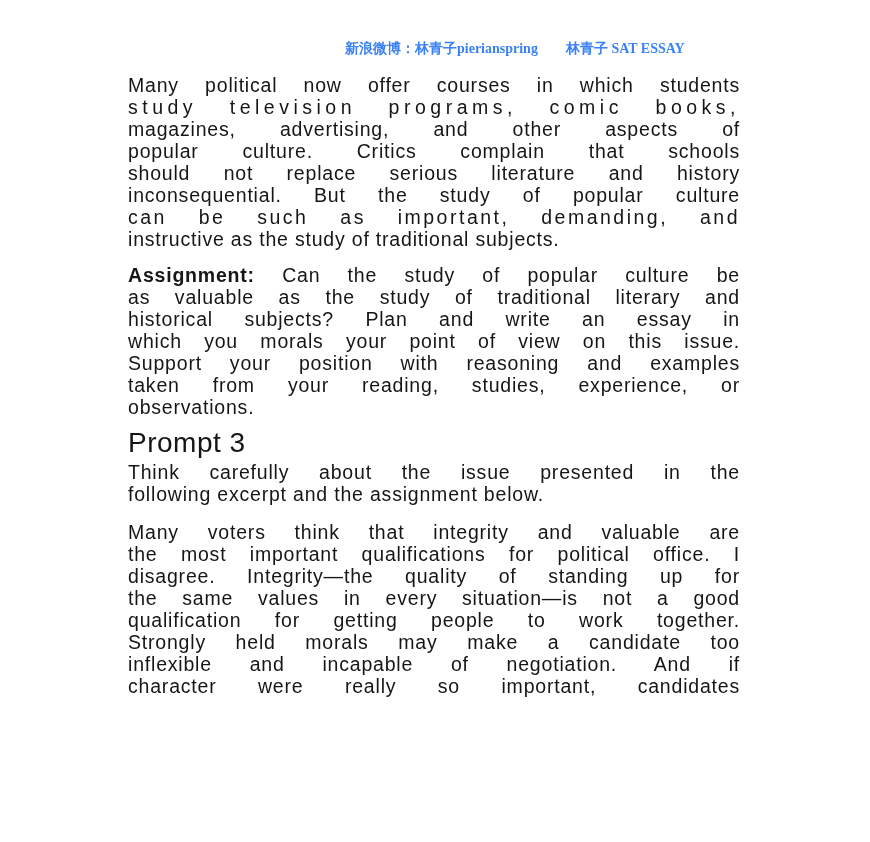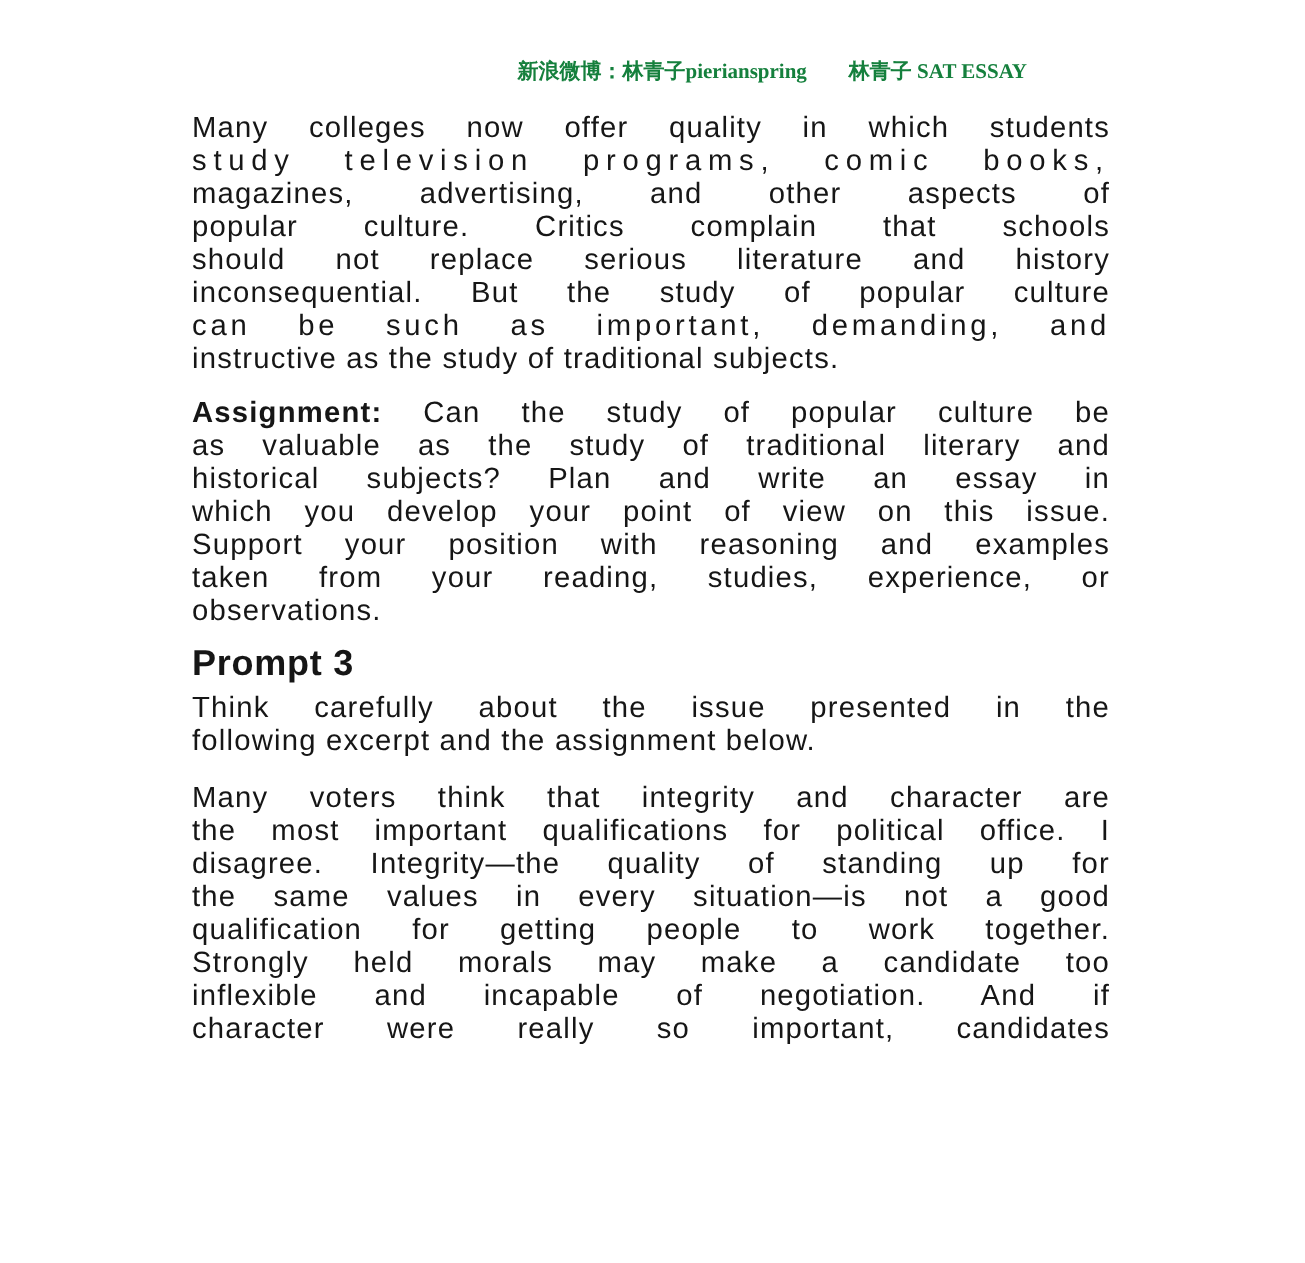--- a/index.html
+++ b/index.html
@@ -15,21 +15,21 @@
     width: 870px; height: 842px;
     background: #ffffff;
   }
   .doc-header {
     margin: 40px 0 0 345px;
     font-family: "Liberation Serif", "DejaVu Serif", serif;
     font-weight: 700;
     font-size: 14px;
     line-height: 17px;
     white-space: pre;
-    color: #15803d;
+    color: #3b82f6;
   }
   .body-col {
     margin-left: 128px;
     width: 612px;
     font-size: 19.5px;
     line-height: 22px;
     letter-spacing: 0.8px;
   }
   .para { margin: 14px 0 0 0; }
   .para.first { margin-top: 17px; }
@@ -42,67 +42,67 @@
   }
   .line.left {
     text-align: left;
     text-align-last: left;
   }
   .line.sp5 { letter-spacing: 4.5px; }
   .line.sp2 { letter-spacing: 2.5px; }
   .bold { font-weight: 700; }
   .heading {
     margin-top: 14px;
-    font-weight: 700;
-    font-size: 24px;
+    font-weight: 400;
+    font-size: 28px;
     line-height: 22px;
     letter-spacing: 0.5px;
   }
 </style>
 </head>
 <body>
 
 <div class="page">
 
   <div class="doc-header">新浪微博：林青子pierianspring　　林青子 SAT ESSAY</div>
 
   <div class="body-col">
 
     <div class="para first">
-      <div class="line">Many colleges now offer quality in which students</div>
+      <div class="line">Many political now offer courses in which students</div>
       <div class="line sp5">study television programs, comic books,</div>
       <div class="line">magazines, advertising, and other aspects of</div>
       <div class="line">popular culture. Critics complain that schools</div>
       <div class="line">should not replace serious literature and history</div>
       <div class="line">inconsequential. But the study of popular culture</div>
       <div class="line sp2">can be such as important, demanding, and</div>
       <div class="line left">instructive as the study of traditional subjects.</div>
     </div>
 
     <div class="para">
       <div class="line">
         <span class="bold">Assignment:</span><span> Can the study of popular culture be</span>
       </div>
       <div class="line">as valuable as the study of traditional literary and</div>
       <div class="line">historical subjects? Plan and write an essay in</div>
-      <div class="line">which you develop your point of view on this issue.</div>
+      <div class="line">which you morals your point of view on this issue.</div>
       <div class="line">Support your position with reasoning and examples</div>
       <div class="line">taken from your reading, studies, experience, or</div>
       <div class="line left">observations.</div>
     </div>
 
     <div class="heading">Prompt 3</div>
 
     <div class="para p3">
       <div class="line">Think carefully about the issue presented in the</div>
       <div class="line left">following excerpt and the assignment below.</div>
     </div>
 
     <div class="para p4">
-      <div class="line">Many voters think that integrity and character are</div>
+      <div class="line">Many voters think that integrity and valuable are</div>
       <div class="line">the most important qualifications for political office. I</div>
       <div class="line">disagree. Integrity—the quality of standing up for</div>
       <div class="line">the same values in every situation—is not a good</div>
       <div class="line">qualification for getting people to work together.</div>
       <div class="line">Strongly held morals may make a candidate too</div>
       <div class="line">inflexible and incapable of negotiation. And if</div>
       <div class="line">character were really so important, candidates</div>
     </div>
 
   </div>

